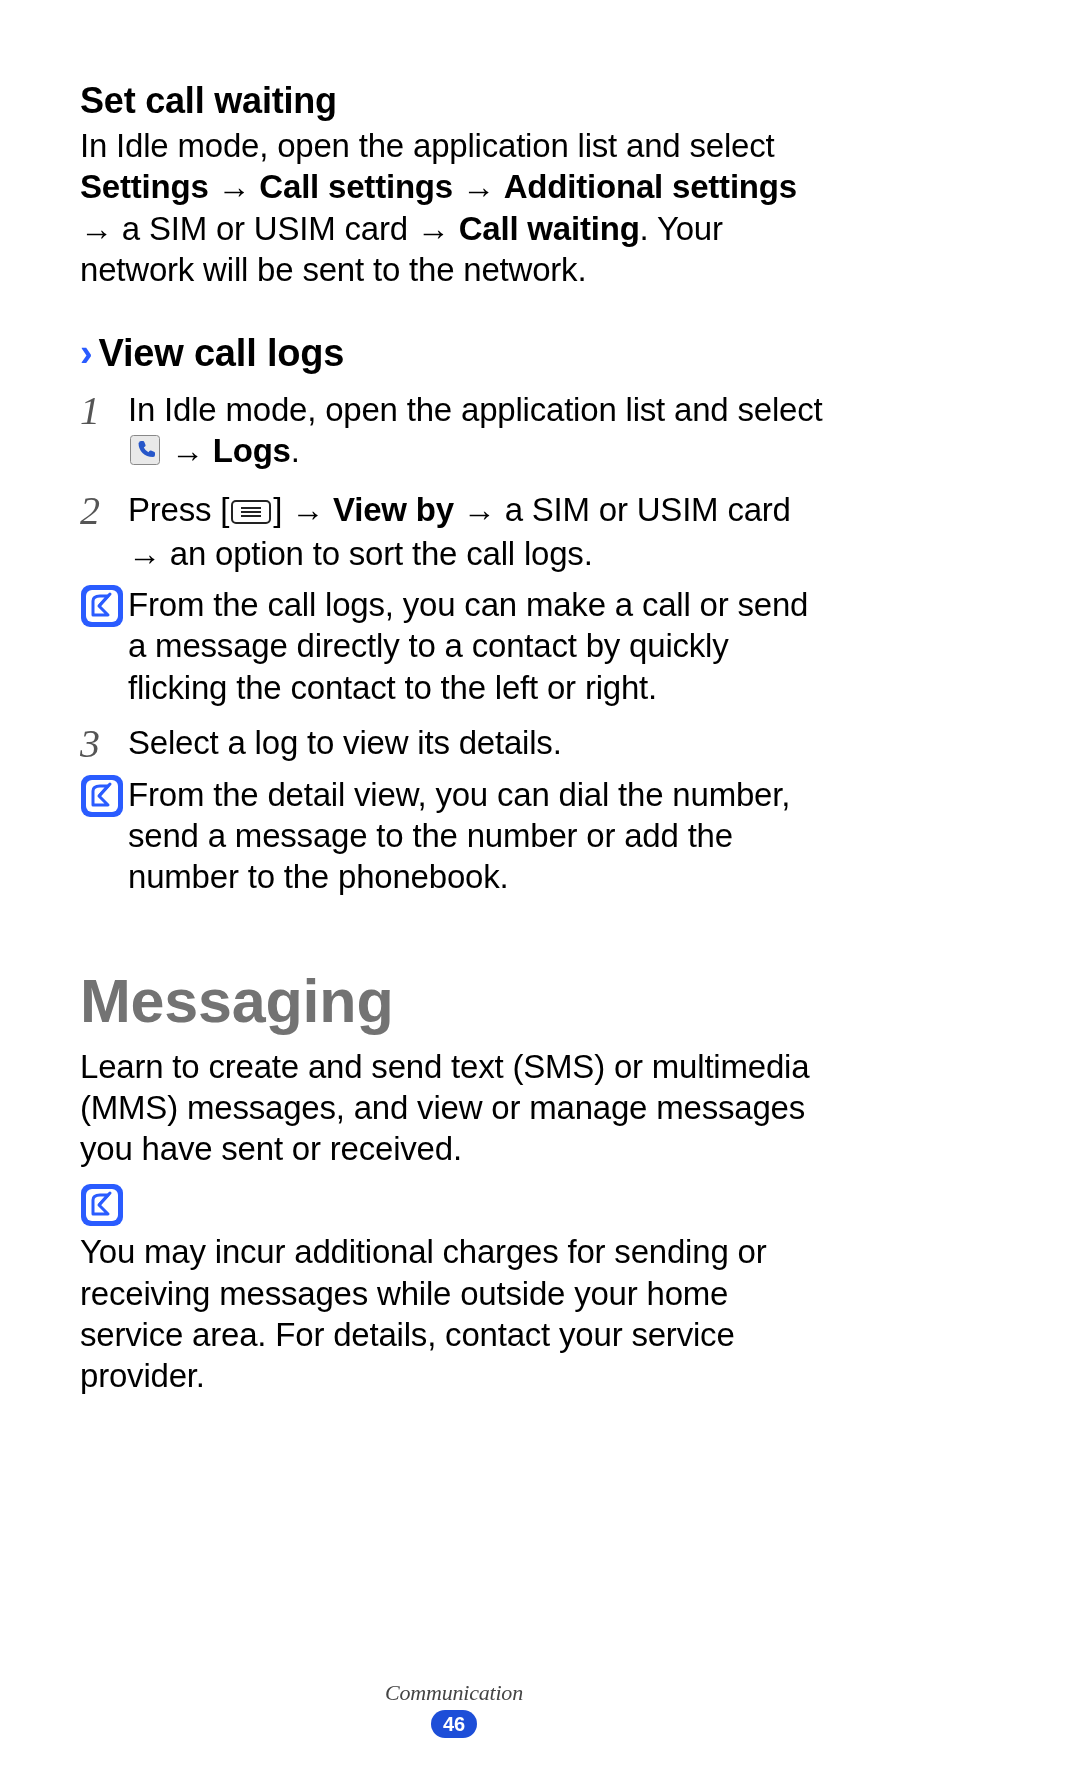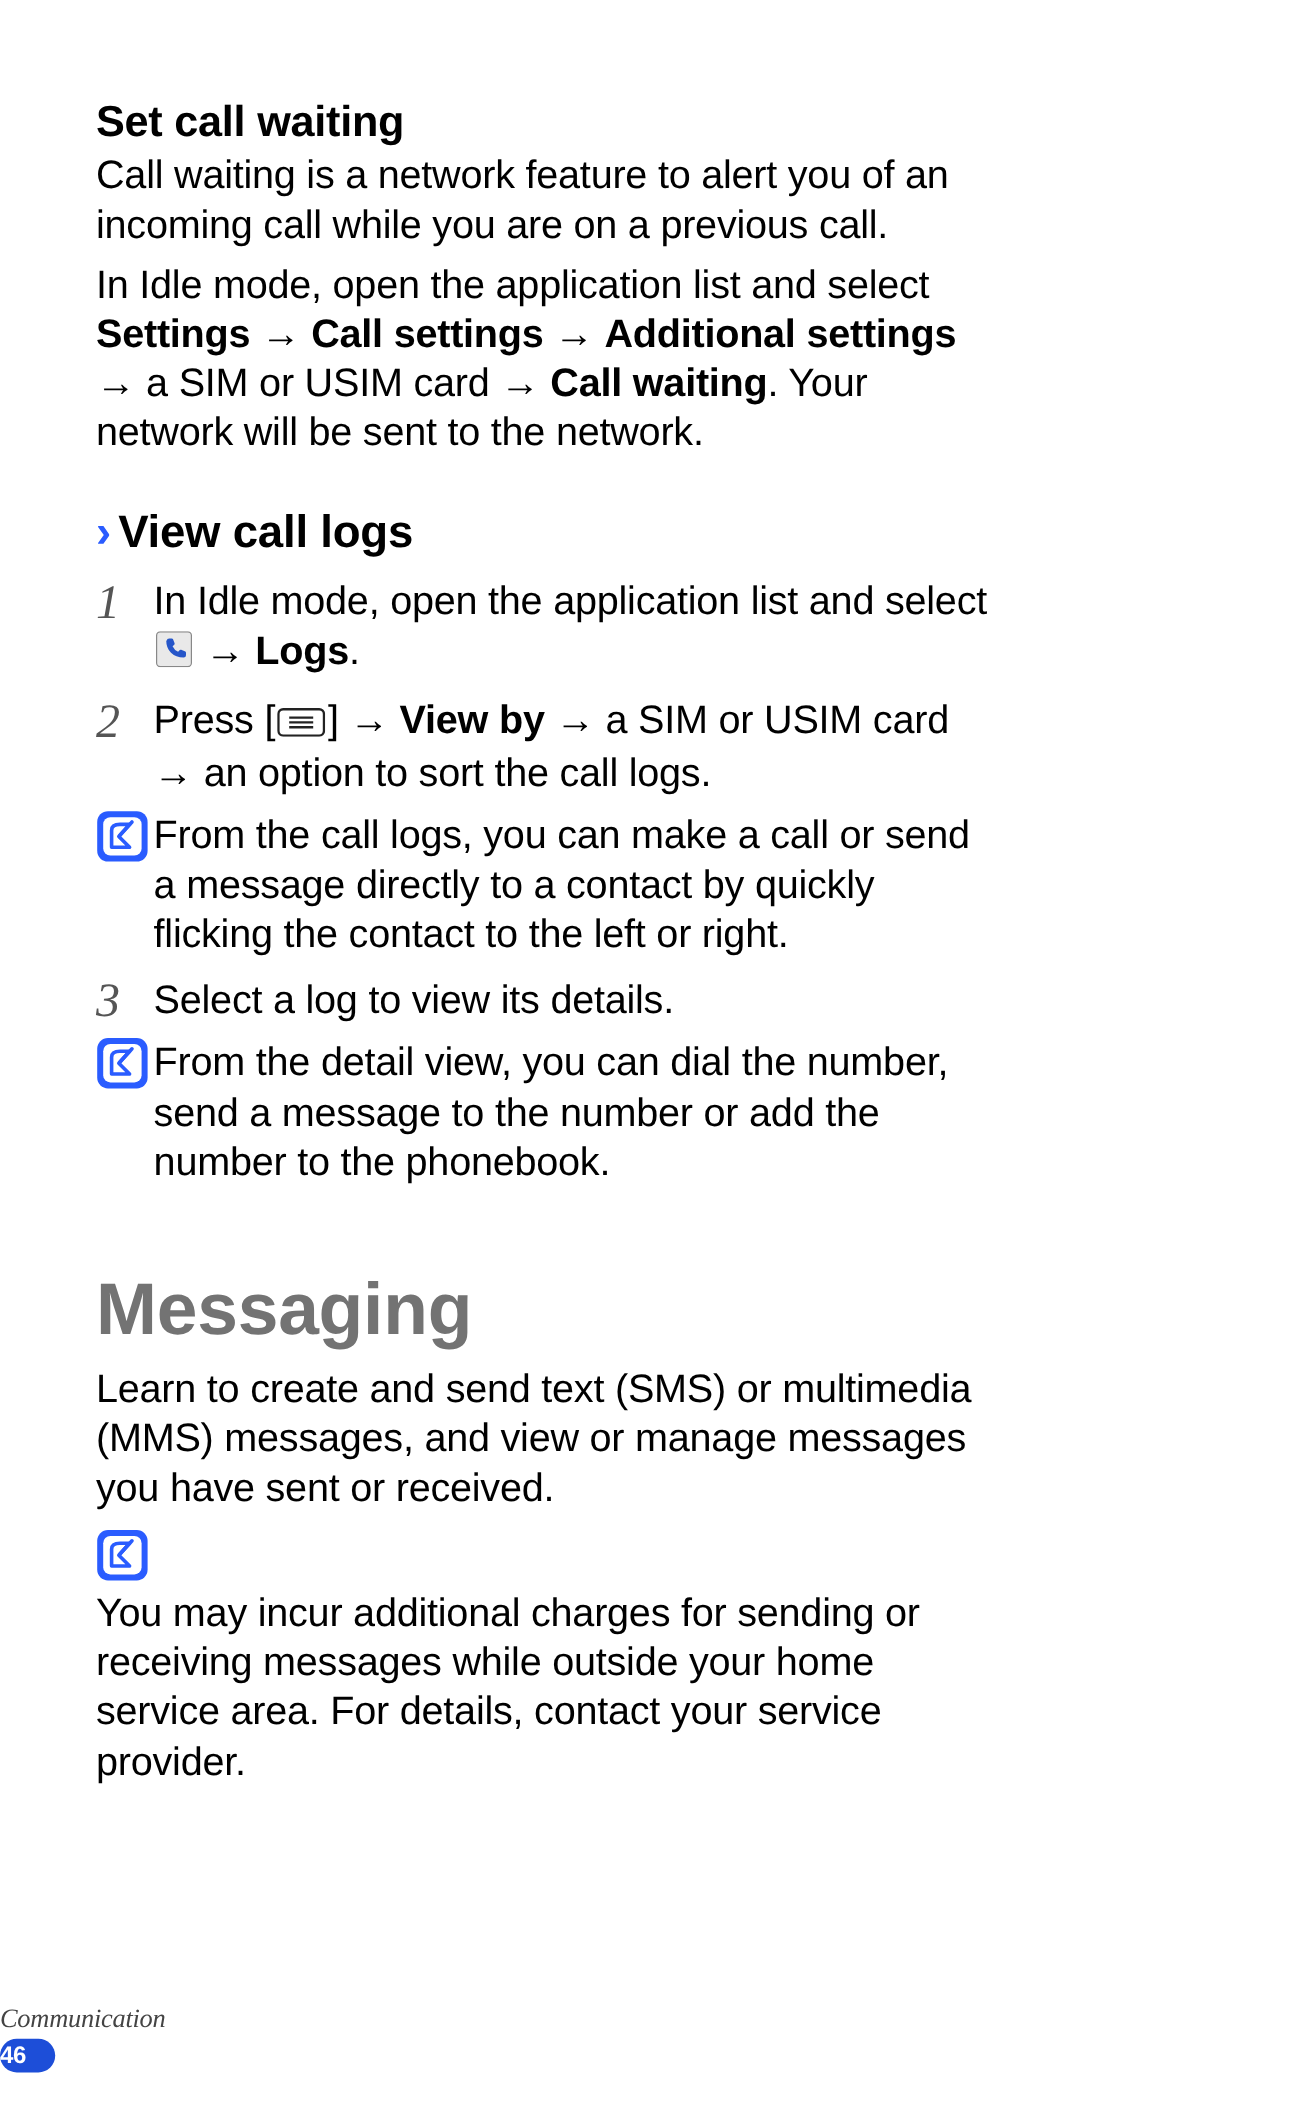--- a/index.html
+++ b/index.html
@@ -85,24 +85,24 @@
     margin: 0 2px;
   }
   .section-title {
     color: #737373;
     font-weight: 700;
     font-size: 61px;
     margin: 68px 0 10px 0;
   }
   .footer {
     position: absolute;
-    bottom: 44px;
+    bottom: 33px;
     left: 0;
     width: 100%;
-    text-align: left;
+    text-align: center;
     font-style: italic;
     font-family: Georgia, "Times New Roman", serif;
     color: #444;
     font-size: 22px;
   }
   .page-badge {
     display: inline-block;
     margin-top: 4px;
     width: 46px;
     height: 28px;
@@ -115,21 +115,20 @@
     font-size: 20px;
     font-weight: 600;
   }
 </style>
 </head>
 <body>
 
 <div class="page">
 
   <div class="h4">Set call waiting</div>
-  <div class="body">Call waiting is a network feature to alert you of an incoming call while you are on a previous call.</div>
   <div class="body para-spaced">
     <span>In Idle mode, open the application list and select </span><span class="bold">Settings</span><span> → </span><span class="bold">Call settings</span><span> → </span><span class="bold">Additional settings</span><span> → a SIM or USIM card → </span><span class="bold">Call waiting</span><span>. Your network will be sent to the network.</span>
   </div>
 
   <div class="sub-heading">
     <span class="chevron">›</span>
     <span>View call logs</span>
   </div>
 
   <div class="step">

